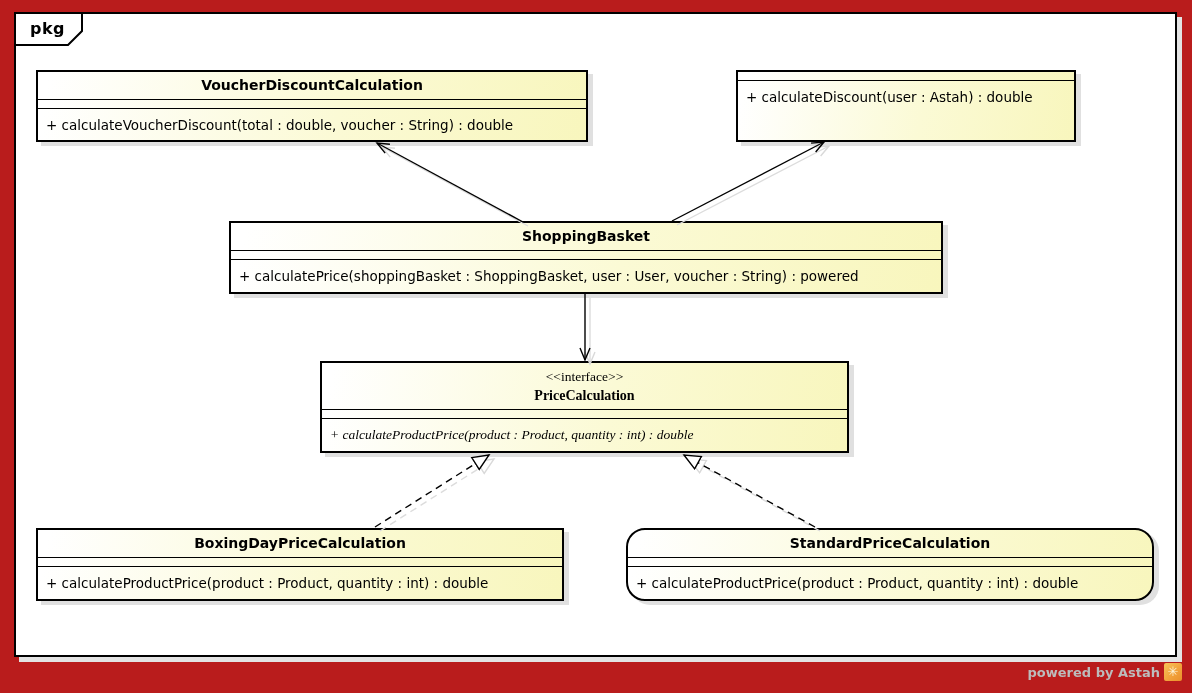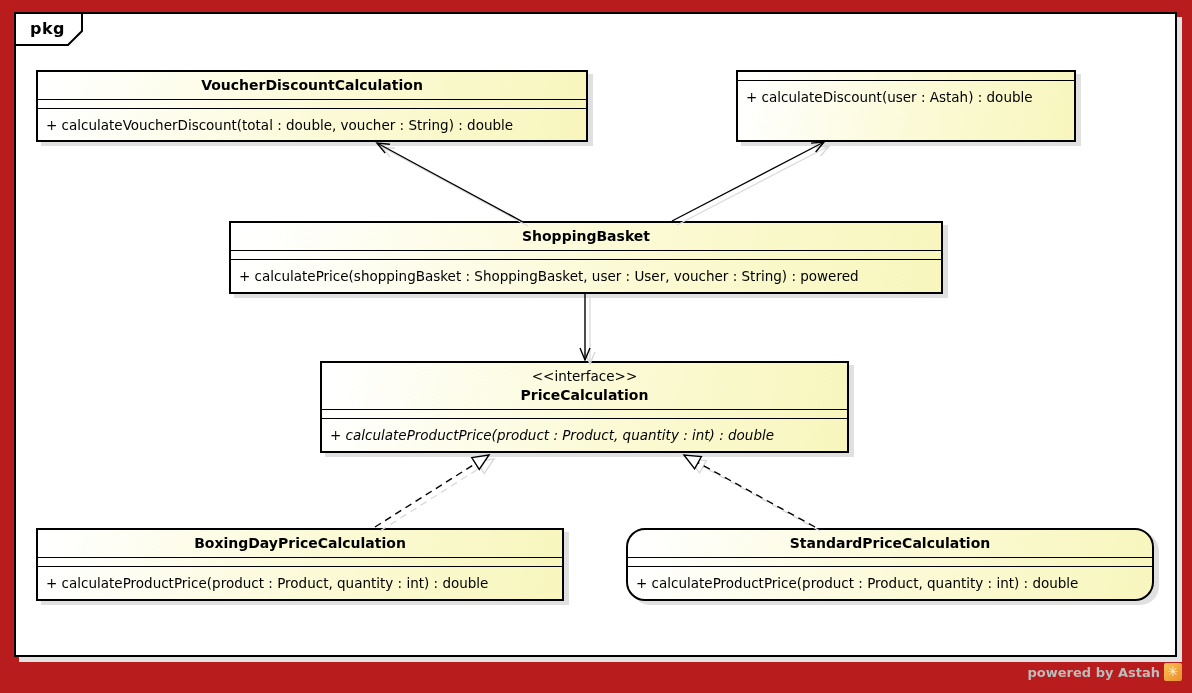--- a/index.html
+++ b/index.html
@@ -81,21 +81,21 @@
   <div class="uml-class" style="left:229px;top:221px;width:710px;height:69px;">
     <div class="cmp-title h-title">
       <div class="cls-name">ShoppingBasket</div>
     </div>
     <div class="cmp-attrs"></div>
     <div class="cmp-methods h-methods">
       <div class="method">+ calculatePrice(shoppingBasket : ShoppingBasket, user : User, voucher : String) : powered</div>
     </div>
   </div>
 
-  <div class="uml-class abstract" style="left:320px;top:361px;width:525px;height:88px;">
+  <div class="uml-class abstract" style="left:320px;top:361px;width:525px;height:88px;font-family:Liberation Serif, serif;">
     <div class="cmp-title h-title-2">
       <div class="cls-stereotype">&lt;&lt;interface&gt;&gt;</div>
       <div class="cls-name">PriceCalculation</div>
     </div>
     <div class="cmp-attrs"></div>
     <div class="cmp-methods h-methods">
       <div class="method">+ calculateProductPrice(product : Product, quantity : int) : double</div>
     </div>
   </div>
 

